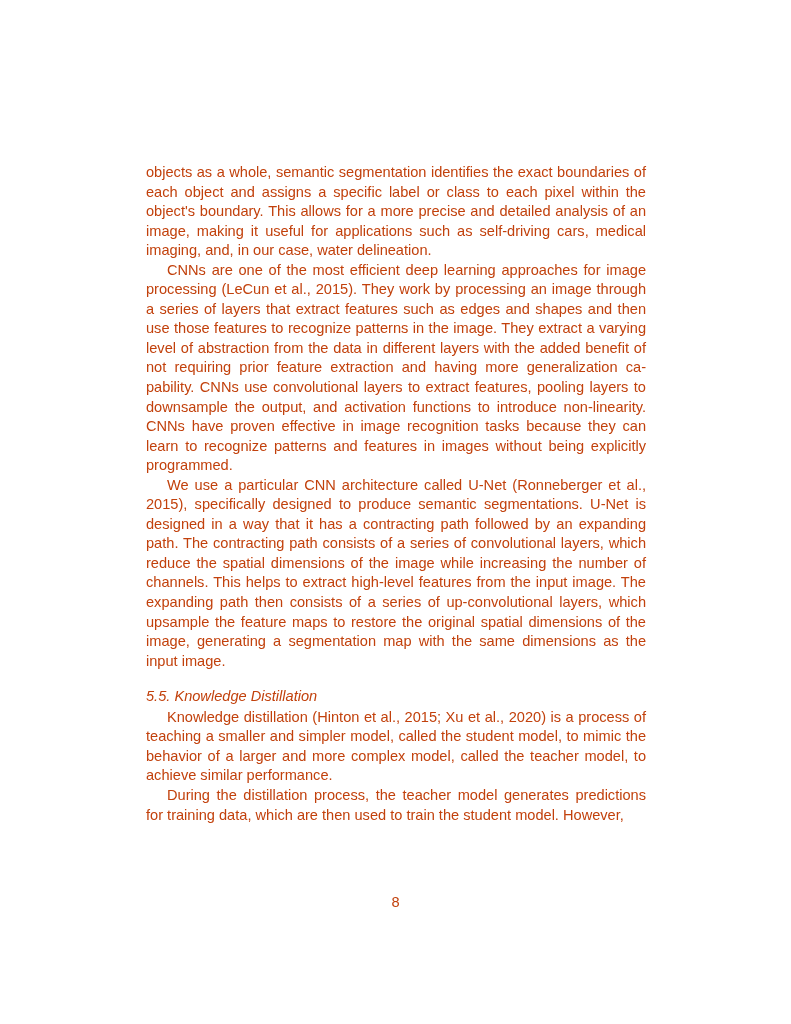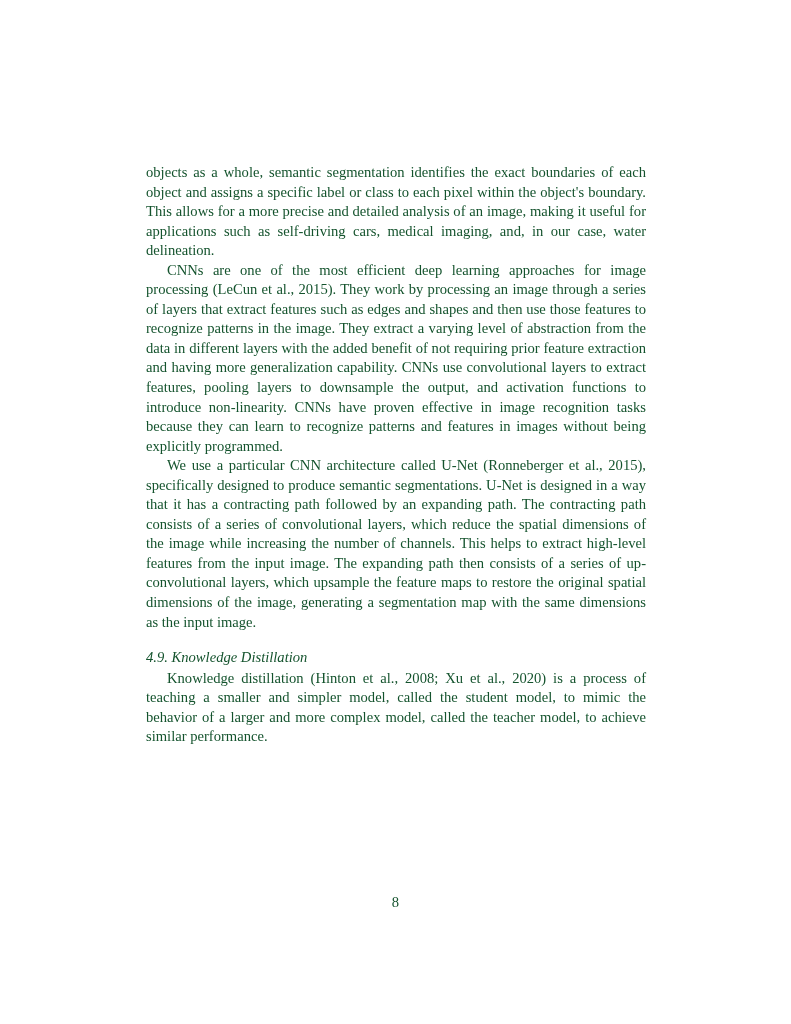--- a/index.html
+++ b/index.html
@@ -6,22 +6,22 @@
     margin: 0;
     padding: 0;
     background: #ffffff;
   }
   .page {
     position: relative;
     width: 791px;
     height: 1024px;
     background: #ffffff;
     overflow: hidden;
-    font-family: Liberation Serif, serif;
-    color: #14532d;
+    font-family: Liberation Sans, sans-serif;
+    color: #c2410c;
   }
   .textblock {
     position: absolute;
     left: 146px;
     top: 163px;
     width: 500px;
   }
   p.para {
     margin: 0;
     font-size: 14.6px;
@@ -68,24 +68,25 @@
 
     <p class="para noindent">objects as a whole, semantic segmentation identifies the exact boundaries of each object and assigns a specific label or class to each pixel within the object's boundary. This allows for a more precise and detailed analysis of an image, making it useful for applications such as self-driving cars, medical imaging, and, in our case, water delineation.</p>
 
     <p class="para">CNNs are one of the most efficient deep learning approaches for image processing (LeCun et al., 2015). They work by processing an image through a series of layers that extract features such as edges and shapes and then use those features to recognize patterns in the image. They extract a varying level of abstraction from the data in different layers with the added benefit of not requiring prior feature extraction and having more generalization ca­pability. CNNs use convolutional layers to extract features, pooling layers to downsample the output, and activation functions to introduce non-linearity. CNNs have proven effective in image recognition tasks because they can learn to recognize patterns and features in images without being explicitly programmed.</p>
 
     <p class="para">We use a particular CNN architecture called U-Net (Ronneberger et al., 2015), specifically designed to produce semantic segmentations. U-Net is designed in a way that it has a contracting path followed by an expanding path. The contracting path consists of a series of convolutional layers, which reduce the spatial dimensions of the image while increasing the number of channels. This helps to extract high-level features from the input image. The expanding path then consists of a series of up-convolutional layers, which upsample the feature maps to restore the original spatial dimensions of the image, generating a segmentation map with the same dimensions as the input image.</p>
 
 
     <div class="gap-before-heading"></div>
 
-    <h2 class="subsection">4.9. Knowledge Distillation</h2>
+    <h2 class="subsection">5.5. Knowledge Distillation</h2>
 
     <div class="gap-after-heading"></div>
 
-    <p class="para">Knowledge distillation (Hinton et al., 2008; Xu et al., 2020) is a process of teaching a smaller and simpler model, called the student model, to mimic the behavior of a larger and more complex model, called the teacher model, to achieve similar performance.</p>
+    <p class="para">Knowledge distillation (Hinton et al., 2015; Xu et al., 2020) is a process of teaching a smaller and simpler model, called the student model, to mimic the behavior of a larger and more complex model, called the teacher model, to achieve similar performance.</p>
 
+    <p class="para">During the distillation process, the teacher model generates predictions for training data, which are then used to train the student model. However,</p>
 
   </div>
 
   <div class="folio">8</div>
 
 </div>
 
 </body></html>

